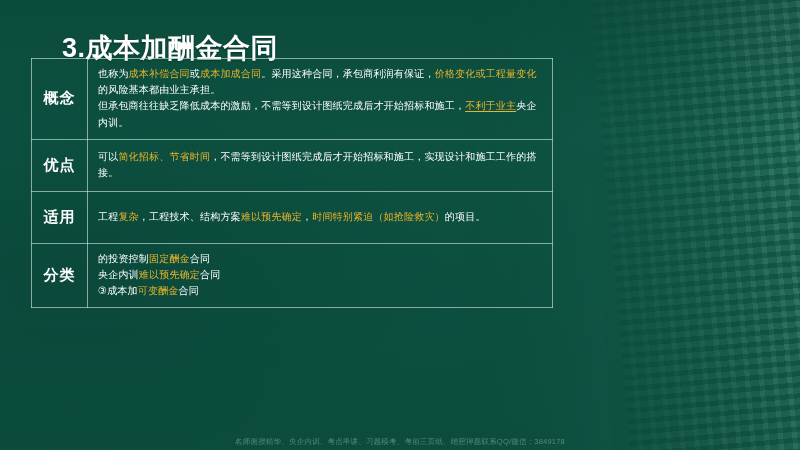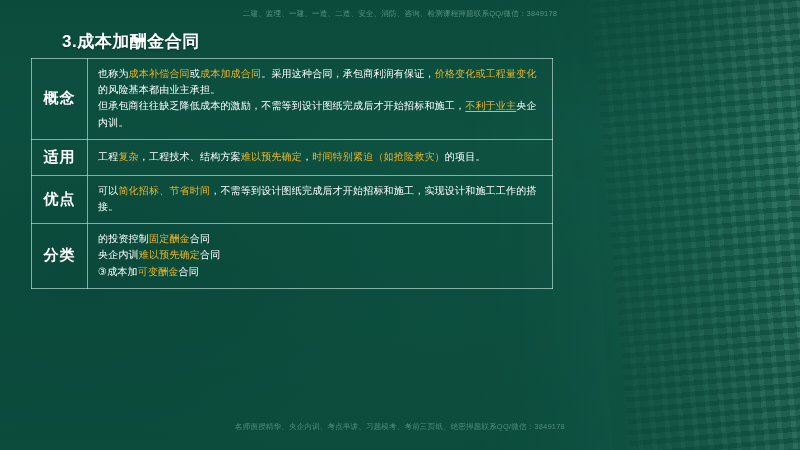--- a/index.html
+++ b/index.html
@@ -105,28 +105,28 @@
     position: absolute;
     left: 0;
     width: 100%;
     text-align: center;
     font-size: 7.5px;
     letter-spacing: 0.2px;
     color: rgba(150,200,180,0.55);
     white-space: nowrap;
   }
   .watermark-top { top: 9px; }
-  .watermark-bottom { bottom: 18px; color: rgba(150,200,180,0.5); }
+  .watermark-bottom { bottom: 3px; color: rgba(150,200,180,0.5); }
 
   
   .slide-title {
     position: absolute;
     left: 62px;
     top: 30px;
-    font-size: 17px;
+    font-size: 27px;
     font-weight: bold;
     color: #ffffff;
     letter-spacing: 0.5px;
     text-shadow: 0 1px 2px rgba(0,0,0,0.35);
   }
 
   
   .content-table {
     position: absolute;
     left: 31px;
@@ -137,21 +137,21 @@
   }
   .content-table td {
     border: 1px solid rgba(200,226,216,0.65);
     vertical-align: middle;
     padding: 7px 6px 8px 10px;
     color: #ffffff;
   }
   .content-table td.label-cell {
     width: 51px;
     text-align: center;
-    padding: 8px 2px;
+    padding: 16px 2px;
     font-size: 15px;
     font-weight: bold;
     letter-spacing: 1px;
   }
   .content-table td.body-cell {
     font-size: 10px;
     line-height: 1.62;
     font-weight: normal;
     letter-spacing: 0.2px;
   }
@@ -172,43 +172,42 @@
   <div class="bg-photo">
     <div class="sky"></div>
     <div class="tower-d"></div>
     <div class="tower-b"></div>
     <div class="tower-c"></div>
     <div class="tower-a"></div>
     <div class="veil"></div>
   </div>
   <div class="slide-tint"></div>
 
-  <div class="watermark watermark-top">二建、监理、一建、一造、二造、安全、消防、咨询、检测课程押题联系QQ/微信：3849178</div>
 
   <div class="slide-title">3.成本加酬金合同</div>
 
   <table class="content-table">
     <tbody>
         <tr>
           <td class="label-cell">概念</td>
           <td class="body-cell">
             <span class="line"><span class="">也称为</span><span class="hl ">成本补偿合同</span><span class="">或</span><span class="hl ">成本加成合同</span><span class="">。采用这种合同，承包商利润有保证，</span><span class="hl ">价格变化或工程量变化</span><span class="">的风险基本都由业主承担。</span></span>
             <span class="line"><span class="">但承包商往往缺乏降低成本的激励，不需等到设计图纸完成后才开始招标和施工，</span><span class="hl ul">不利于业主</span><span class="">央企内训。</span></span>
           </td>
         </tr>
         <tr>
+          <td class="label-cell">优点</td>
+          <td class="body-cell">
+            <span class="line"><span class="">可以</span><span class="hl ">简化招标、节省时间</span><span class="">，不需等到设计图纸完成后才开始招标和施工，实现设计和施工工作的搭接。</span></span>
+          </td>
+        </tr>
+        <tr>
           <td class="label-cell">适用</td>
           <td class="body-cell">
             <span class="line"><span class="">工程</span><span class="hl ">复杂</span><span class="">，工程技术、结构方案</span><span class="hl ">难以预先确定</span><span class="">，</span><span class="hl ">时间特别紧迫（如抢险救灾）</span><span class="">的项目。</span></span>
-          </td>
-        </tr>
-        <tr>
-          <td class="label-cell">优点</td>
-          <td class="body-cell">
-            <span class="line"><span class="">可以</span><span class="hl ">简化招标、节省时间</span><span class="">，不需等到设计图纸完成后才开始招标和施工，实现设计和施工工作的搭接。</span></span>
           </td>
         </tr>
         <tr>
           <td class="label-cell">分类</td>
           <td class="body-cell">
             <span class="line"><span class="">的投资控制</span><span class="hl ">固定酬金</span><span class="">合同</span></span>
             <span class="line"><span class="">央企内训</span><span class="hl ">难以预先确定</span><span class="">合同</span></span>
             <span class="line"><span class="">③成本加</span><span class="hl ">可变酬金</span><span class="">合同</span></span>
           </td>
         </tr>

